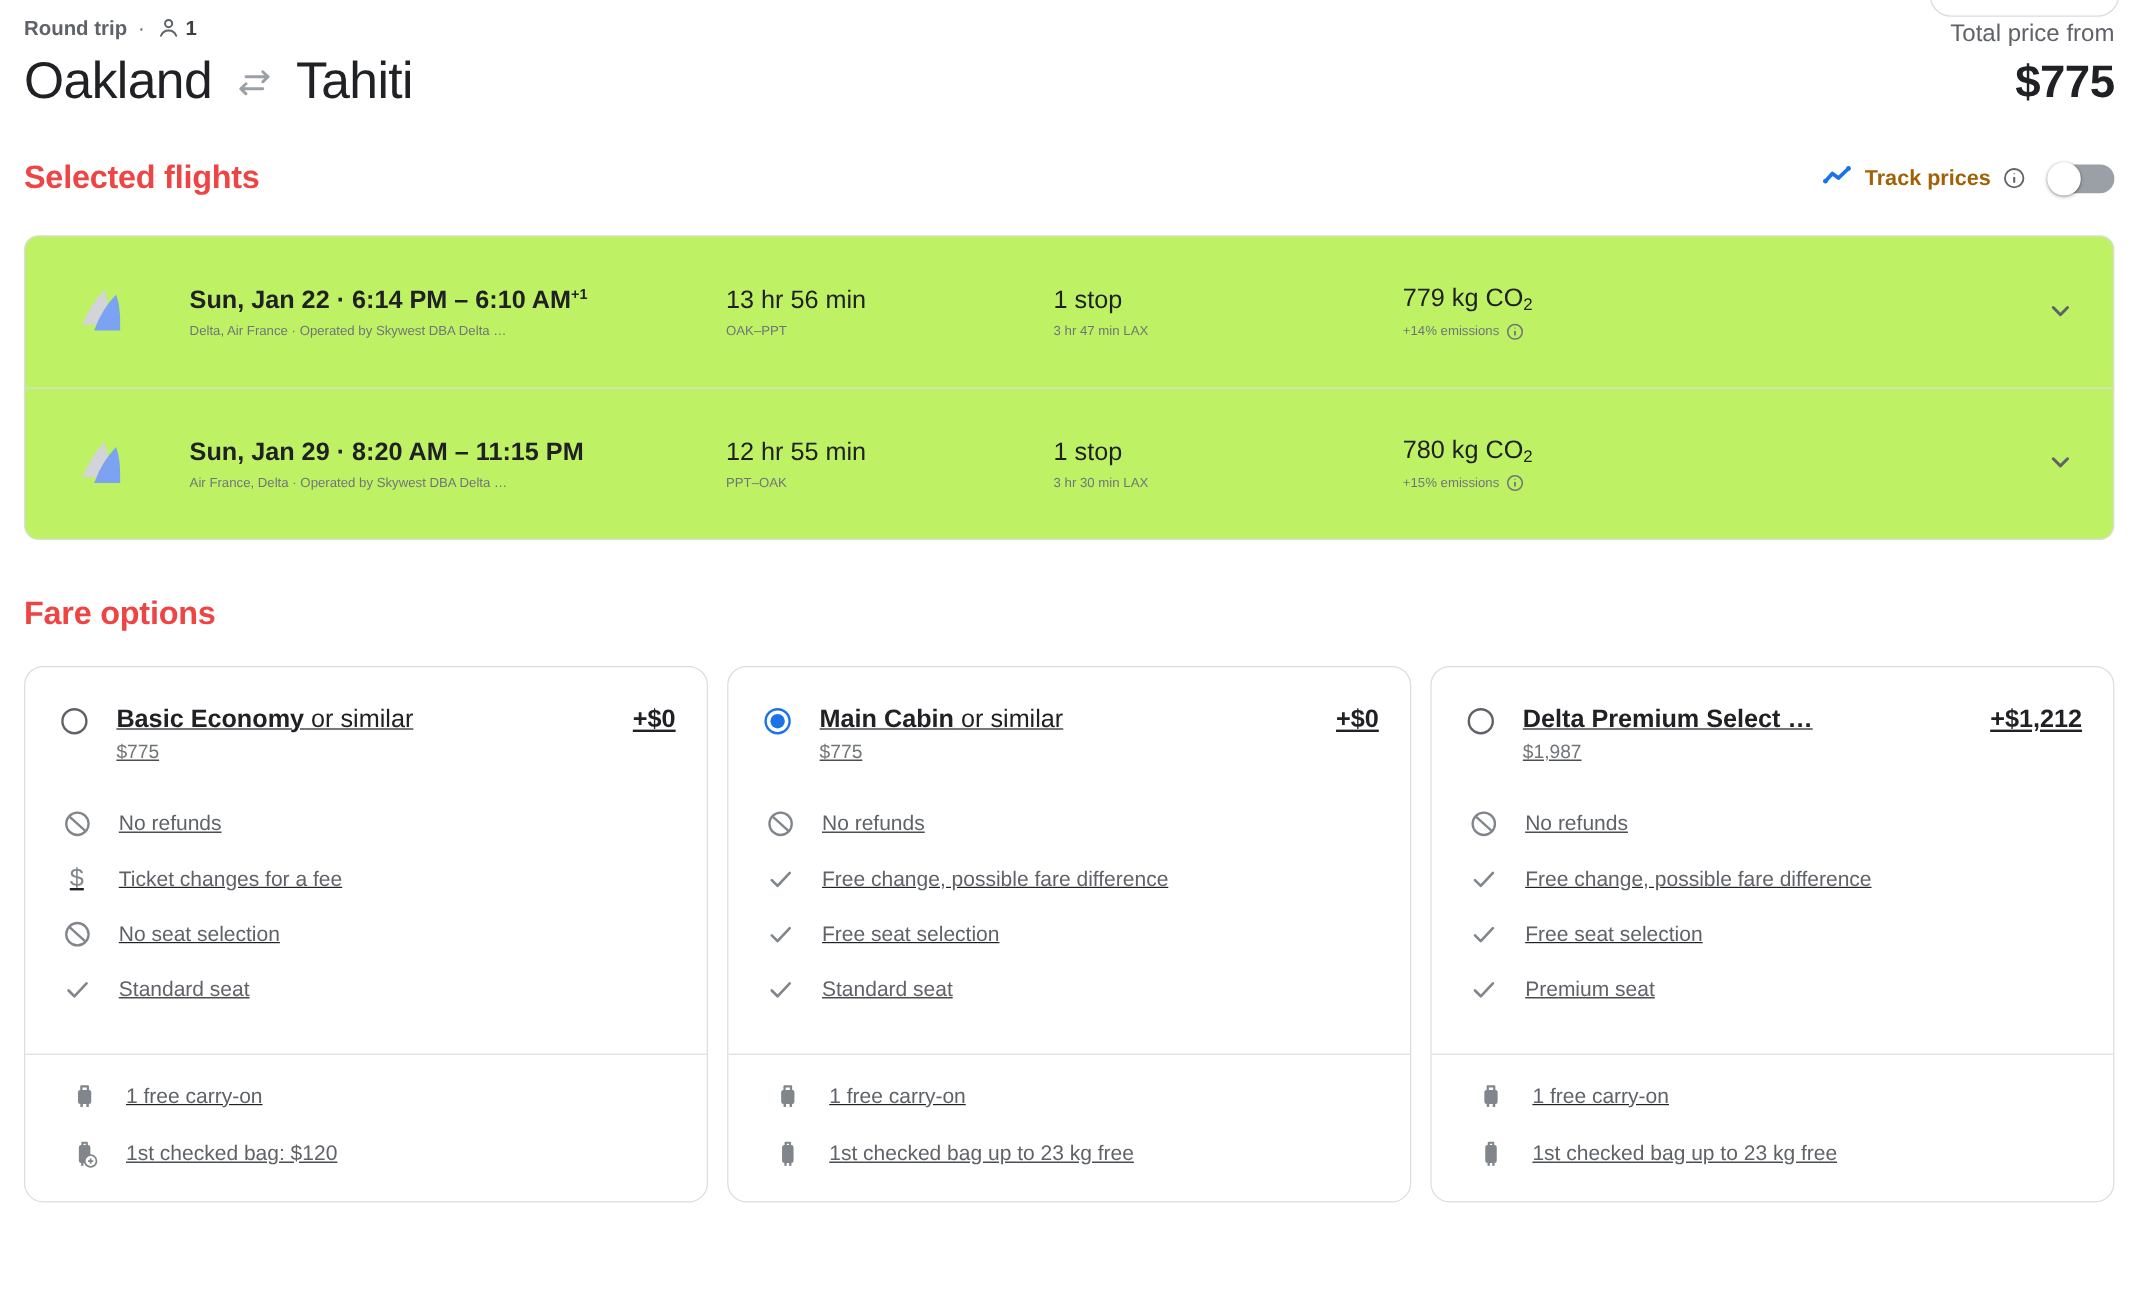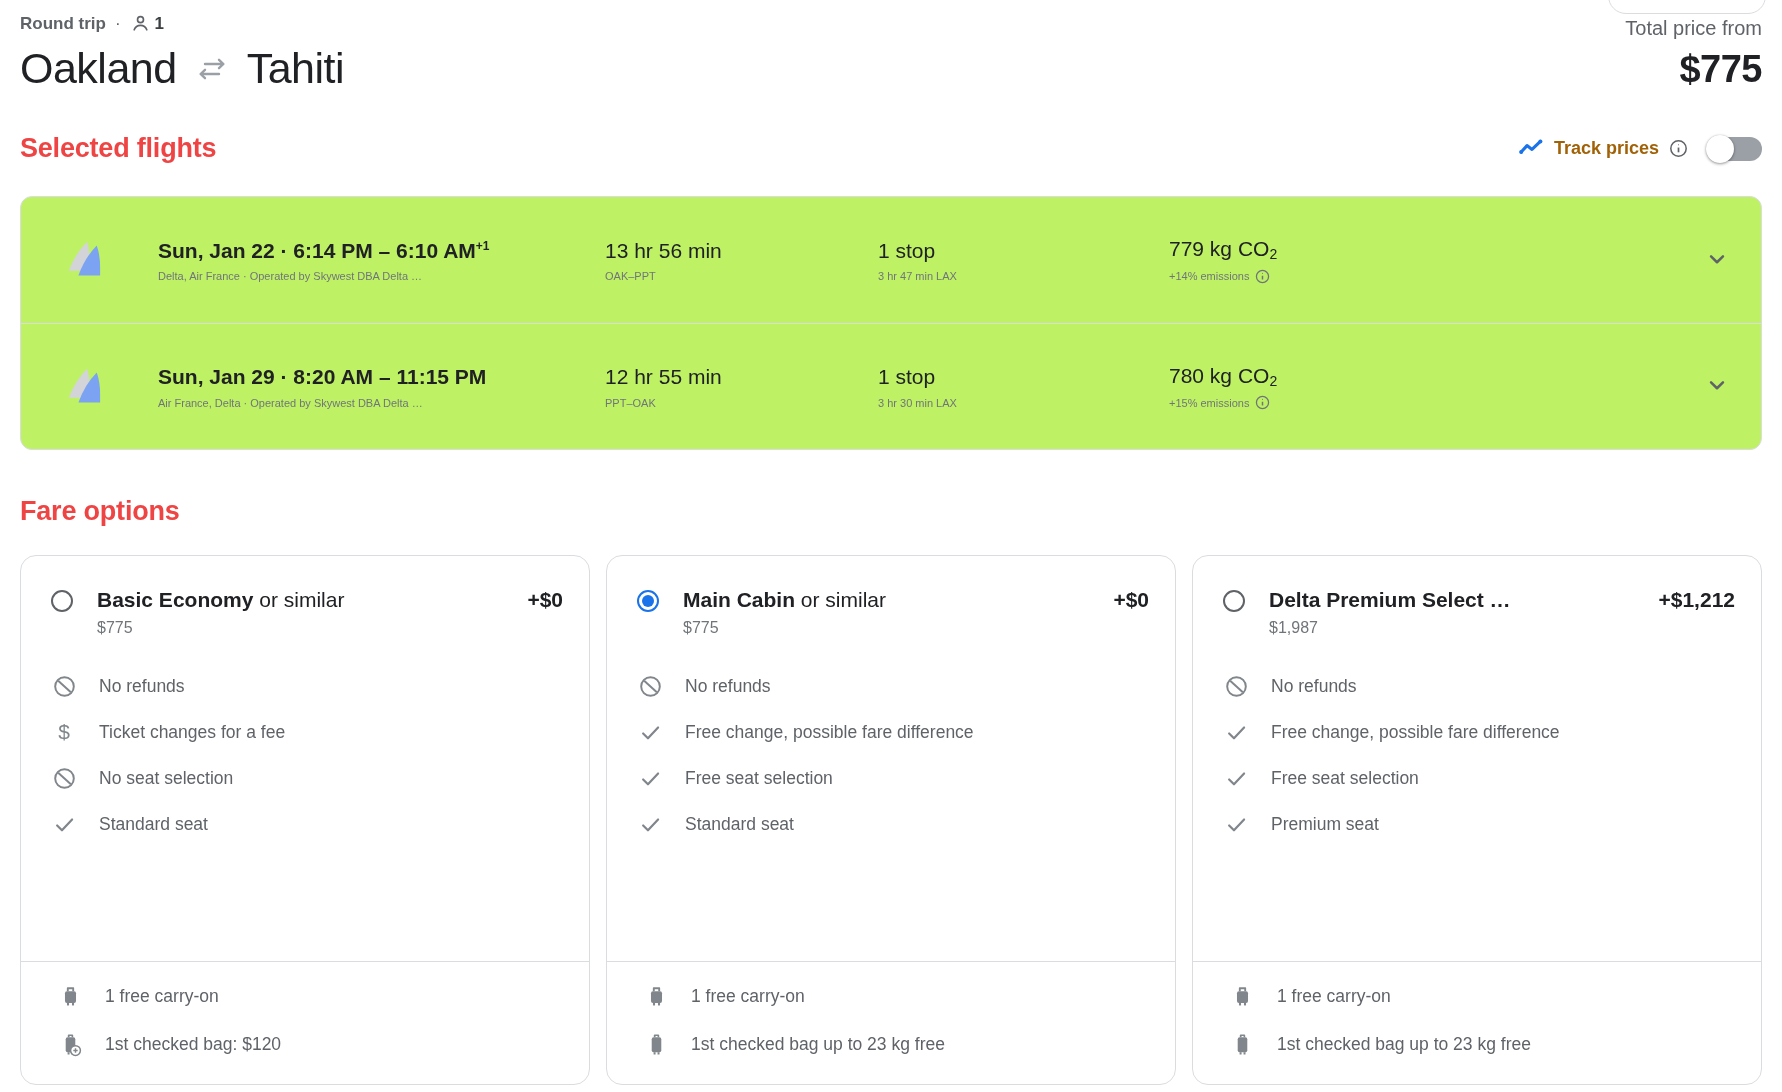--- a/index.html
+++ b/index.html
@@ -51,22 +51,22 @@
   .f-primary sup{ font-size:12px; vertical-align:super; line-height:0;}
   .f-primary sub{ font-size:14px; vertical-align:baseline; position:relative; top:3px; line-height:0;}
   .info-col .f-primary{ font-weight:700; }
   .emis{ display:flex; align-items:center; gap:6px; }
   .chev-col{ display:flex; justify-content:center; }
   .chev-btn{ background:none; border:none; cursor:pointer; padding:8px; display:flex; }
 
   
   .fare-title-row{ margin-top:46px; }
   .fare-grid{ display:grid; grid-template-columns:1fr 1fr 1fr; gap:16px; margin-top:28px; }
-  .fare-card{ border:1px solid #dadce0; border-radius:16px; background:#fff; height:530px;
-    display:flex; flex-direction:column; overflow:hidden;}
+  .fare-card{ border:1px solid #dadce0; border-radius:16px; background:#fff; height:447px;
+    display:flex; flex-direction:column; overflow:hidden;text-decoration:underline;}
   .fare-head{ display:flex; align-items:flex-start; padding:32px 26px 0 30px; cursor:pointer;}
   .radio{ width:22px; height:22px; border-radius:50%; border:2.5px solid #5f6368; margin-right:24px; margin-top:2px;
     flex:none; position:relative; background:#fff;}
   .radio.selected{ border-color:#1a73e8; }
   .radio.selected::after{ content:""; position:absolute; left:50%; top:50%; width:12px; height:12px;
     border-radius:50%; background:#1a73e8; transform:translate(-50%,-50%);}
   .fare-name-block{ flex:1; min-width:0; }
   .fare-name{ font-size:21px; color:#202124; white-space:nowrap; overflow:hidden;}
   .fare-name .nm{ font-weight:700; }
   .fare-sub-price{ font-size:16px; color:#70757a; margin-top:7px;}

